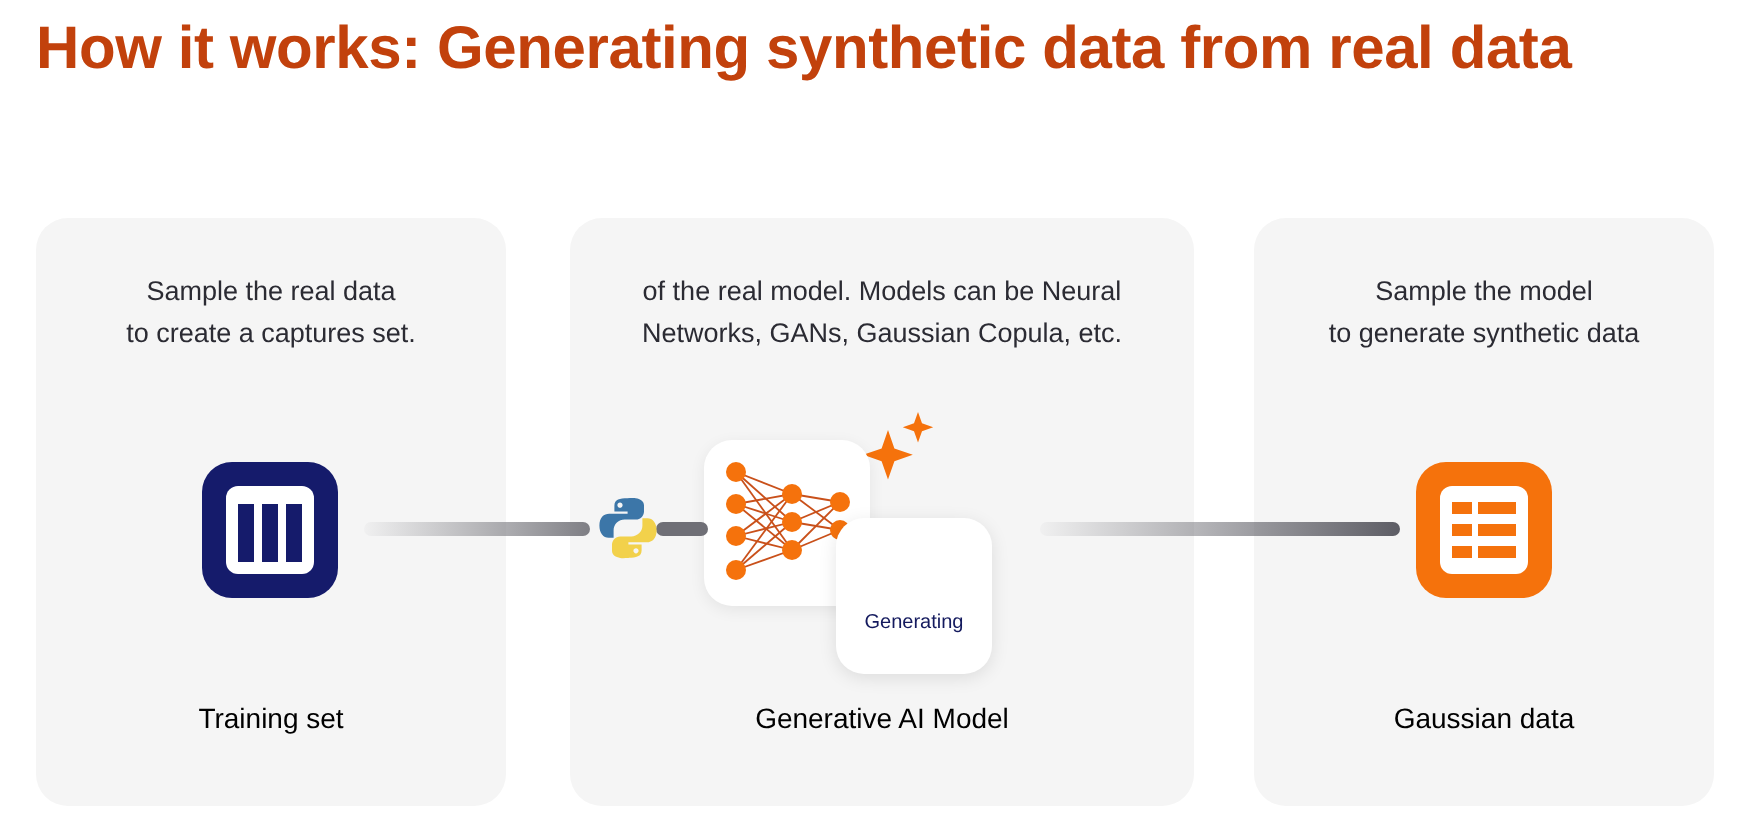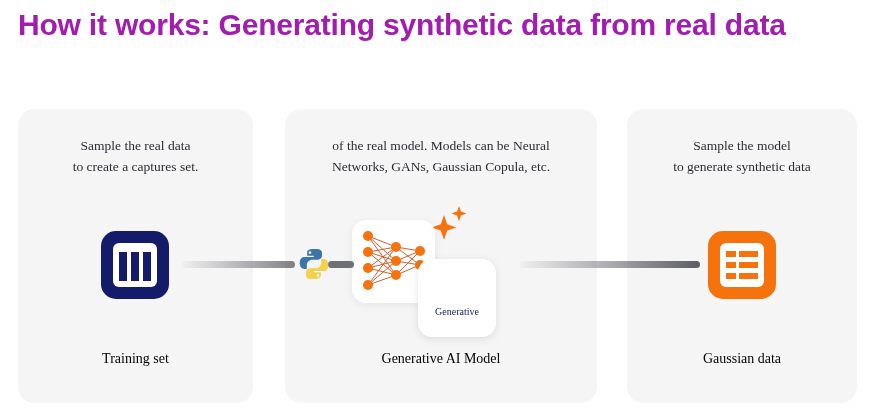--- a/index.html
+++ b/index.html
@@ -14,32 +14,31 @@
     overflow: hidden;
     position: relative;
   }
   #page-title {
     position: absolute;
     left: 18px;
     top: 8px;
     width: 840px;
     font-size: 30px;
     font-weight: bold;
-    color: #a21caf;
+    color: #c2410c;
     letter-spacing: -0.2px;
     white-space: nowrap;
   }
 
   .card {
     position: absolute;
     background: #F5F5F5;
     border-radius: 16px;
     top: 109px;
     height: 294px;
-    font-family: Liberation Serif, serif;
   }
   #card-training { left: 18px;  width: 235px; }
   #card-model    { left: 285px; width: 312px; }
   #card-synth    { left: 627px; width: 230px; }
 
   .card-desc {
     position: absolute;
     left: 0;
     right: 0;
     top: 26px;
@@ -249,21 +248,21 @@
         <circle cx="44" cy="27" r="5"></circle>
           <circle cx="44" cy="41" r="5"></circle>
           <circle cx="44" cy="55" r="5"></circle>
         <circle cx="68" cy="31" r="5"></circle>
           <circle cx="68" cy="45" r="5"></circle>
       </g>
     </svg>
   </div>
 
   <div id="sdv-badge">
-    <div id="sdv-sub">Generative</div>
+    <div id="sdv-sub">Generating</div>
   </div>
 
   <div class="card-label">Generative AI Model</div>
 </div>
 
 <div class="card" id="card-synth">
   <div class="card-desc">
     <div>Sample the model</div>
     <div>to generate synthetic data</div>
   </div>

